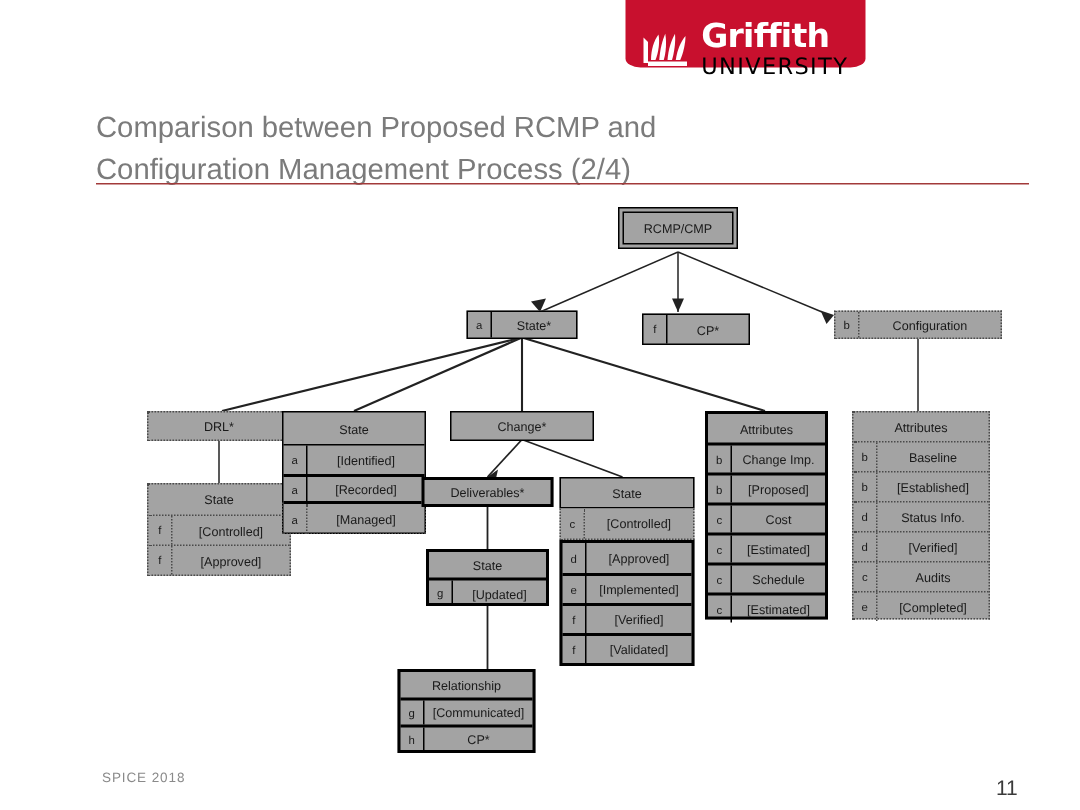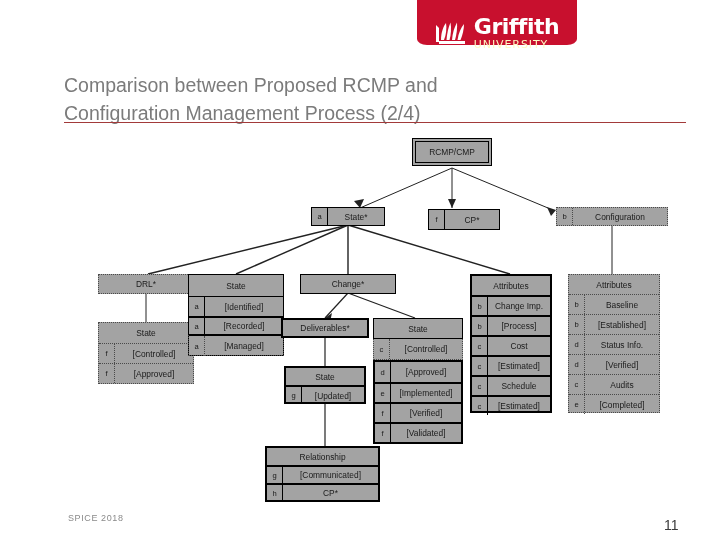--- a/index.html
+++ b/index.html
@@ -18,21 +18,21 @@
     position:absolute;left:0;top:14px;width:160px;height:38px;
     display:flex;align-items:center;justify-content:center;gap:5px;
   }
   .brand-mark{width:34px;height:30px;flex:0 0 auto;}
   .brand-words{display:flex;flex-direction:column;line-height:1;}
   .brand-word-1{
     color:#ffffff;font-size:22px;font-weight:bold;letter-spacing:-0.5px;
     font-family:"DejaVu Sans", sans-serif;
   }
   .brand-word-2{
-    color:#fef9c3;font-size:11px;letter-spacing:0.9px;margin-top:1px;
+    color:#000000;font-size:15px;letter-spacing:0.9px;margin-top:1px;
     font-family:"DejaVu Sans", sans-serif;
   }
 
   
   .slide-title{
     position:absolute;left:64px;top:72px;width:620px;
     font-size:19.5px;line-height:1.42;color:#7b7b7b;
     font-family:"Liberation Sans", sans-serif;
     white-space:pre-line;
   }
@@ -230,21 +230,21 @@
   </div>
 
   <div class="node heavy" style="left:284px;top:238px;width:82px;height:38px;">
     <div class="hdr" style="height:17px;">State</div>
     <div class="row" style="height:19px;">
       <span class="k">g</span>
       <span class="v">[Updated]</span>
     </div>
   </div>
 
-  <div class="node heavy" style="left:265px;top:318px;width:115px;height:56px;">
+  <div class="node heavy" style="left:265px;top:318px;width:92px;height:56px;">
     <div class="hdr" style="height:17px;">Relationship</div>
     <div class="row" style="height:18px;">
       <span class="k">g</span>
       <span class="v">[Communicated]</span>
     </div>
     <div class="row" style="height:18px;">
       <span class="k">h</span>
       <span class="v">CP*</span>
     </div>
   </div>
@@ -278,21 +278,21 @@
   </div>
 
   <div class="node heavy" style="left:470px;top:146px;width:82px;height:139px;">
     <div class="hdr" style="height:19px;">Attributes</div>
     <div class="row" style="height:20px;">
       <span class="k">b</span>
       <span class="v">Change Imp.</span>
     </div>
     <div class="row" style="height:20px;">
       <span class="k">b</span>
-      <span class="v">[Process]</span>
+      <span class="v">[Proposed]</span>
     </div>
     <div class="row" style="height:20px;">
       <span class="k">c</span>
       <span class="v">Cost</span>
     </div>
     <div class="row" style="height:20px;">
       <span class="k">c</span>
       <span class="v">[Estimated]</span>
     </div>
     <div class="row" style="height:20px;">

